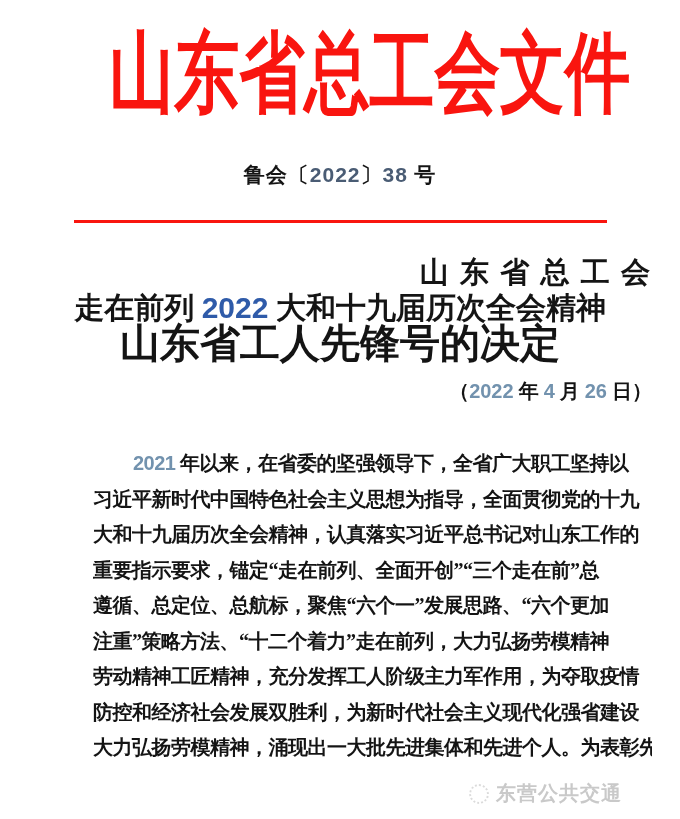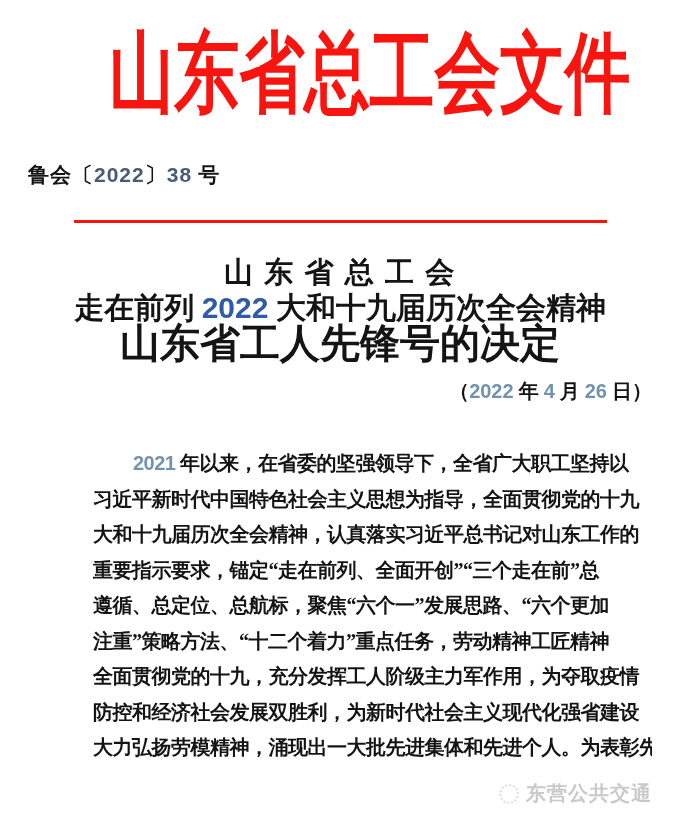--- a/index.html
+++ b/index.html
@@ -31,35 +31,36 @@
     font-size:88px;
     font-weight:bold;
     color:var(--red);
     transform:scaleX(0.74);
     transform-origin:50% 50%;
     letter-spacing:0;
   }
   
   .doc-number{
     margin-top:37px;
+    text-align:center;
     font-size:21px;
     line-height:28px;
     font-weight:bold;
     letter-spacing:1px;
   }
   .doc-number .num{color:var(--num-dark);font-family:"Liberation Sans","DejaVu Sans",sans-serif;font-weight:600;}
   
   .red-line{
     width:533px;height:3px;
     margin:31px auto 0 auto;
     background:var(--red);
   }
   
   .title-block{margin-top:31px;text-align:center;font-weight:bold;}
-  .title-line1{font-size:29px;line-height:36px;letter-spacing:2px;}
+  .title-line1{font-size:29px;line-height:36px;letter-spacing:2px;text-align:right;}
   .title-line2{font-size:30px;line-height:36px;}
   .title-line2 .num{color:var(--num-blue);font-family:"Liberation Sans","DejaVu Sans",sans-serif;}
   .title-line3{font-size:40px;line-height:36px;}
   
   .date-line{
     margin-top:16px;
     text-align:right;
     font-size:20px;line-height:26px;
     font-weight:bold;
   }
@@ -75,21 +76,21 @@
     letter-spacing:-0.5px;
     text-align:justify;
     text-align-last:justify;
     white-space:nowrap;
   }
   .body-line.indent{padding-left:40px;margin-top:18px;}
   .body-line .num{color:var(--num-light);font-family:"Liberation Sans","DejaVu Sans",sans-serif;}
   
   .watermark{
     position:absolute;
-    right:0;bottom:12px;
+    right:30px;bottom:12px;
     display:flex;align-items:center;gap:7px;
     color:var(--watermark);
   }
   .wm-icon{
     width:20px;height:20px;
     border:2px dotted #d8d8d8;
     border-radius:50%;
     box-sizing:border-box;
     opacity:0.9;
   }
@@ -117,22 +118,22 @@
   </div>
 
   <div class="date-line"><span class="seg">（</span><span class="seg num">2022</span><span class="seg"> 年 </span><span class="seg num">4</span><span class="seg"> 月 </span><span class="seg num">26</span><span class="seg"> 日）</span></div>
 
   <div class="body-block">
       <div class="body-line indent"><span class="seg num">2021</span><span class="seg"> 年以来，在省委的坚强领导下，全省广大职工坚持以</span></div>
       <div class="body-line"><span class="seg">习近平新时代中国特色社会主义思想为指导，全面贯彻党的十九</span></div>
       <div class="body-line"><span class="seg">大和十九届历次全会精神，认真落实习近平总书记对山东工作的</span></div>
       <div class="body-line"><span class="seg">重要指示要求，锚定“走在前列、全面开创”“三个走在前”总</span></div>
       <div class="body-line"><span class="seg">遵循、总定位、总航标，聚焦“六个一”发展思路、“六个更加</span></div>
-      <div class="body-line"><span class="seg">注重”策略方法、“十二个着力”重点任务，劳动精神工匠精神</span></div>
-      <div class="body-line"><span class="seg">全面贯彻党的十九，充分发挥工人阶级主力军作用，为夺取疫情</span></div>
+      <div class="body-line"><span class="seg">注重”策略方法、“十二个着力”走在前列，大力弘扬劳模精神</span></div>
+      <div class="body-line"><span class="seg">劳动精神工匠精神，充分发挥工人阶级主力军作用，为夺取疫情</span></div>
       <div class="body-line"><span class="seg">防控和经济社会发展双胜利，为新时代社会主义现代化强省建设</span></div>
       <div class="body-line"><span class="seg">大力弘扬劳模精神，涌现出一大批先进集体和先进个人。为表彰先</span></div>
     </div>
 
   <div class="watermark">
     <span class="wm-icon"></span>
     <span class="wm-label">东营公共交通</span>
   </div>
 
 </div>

